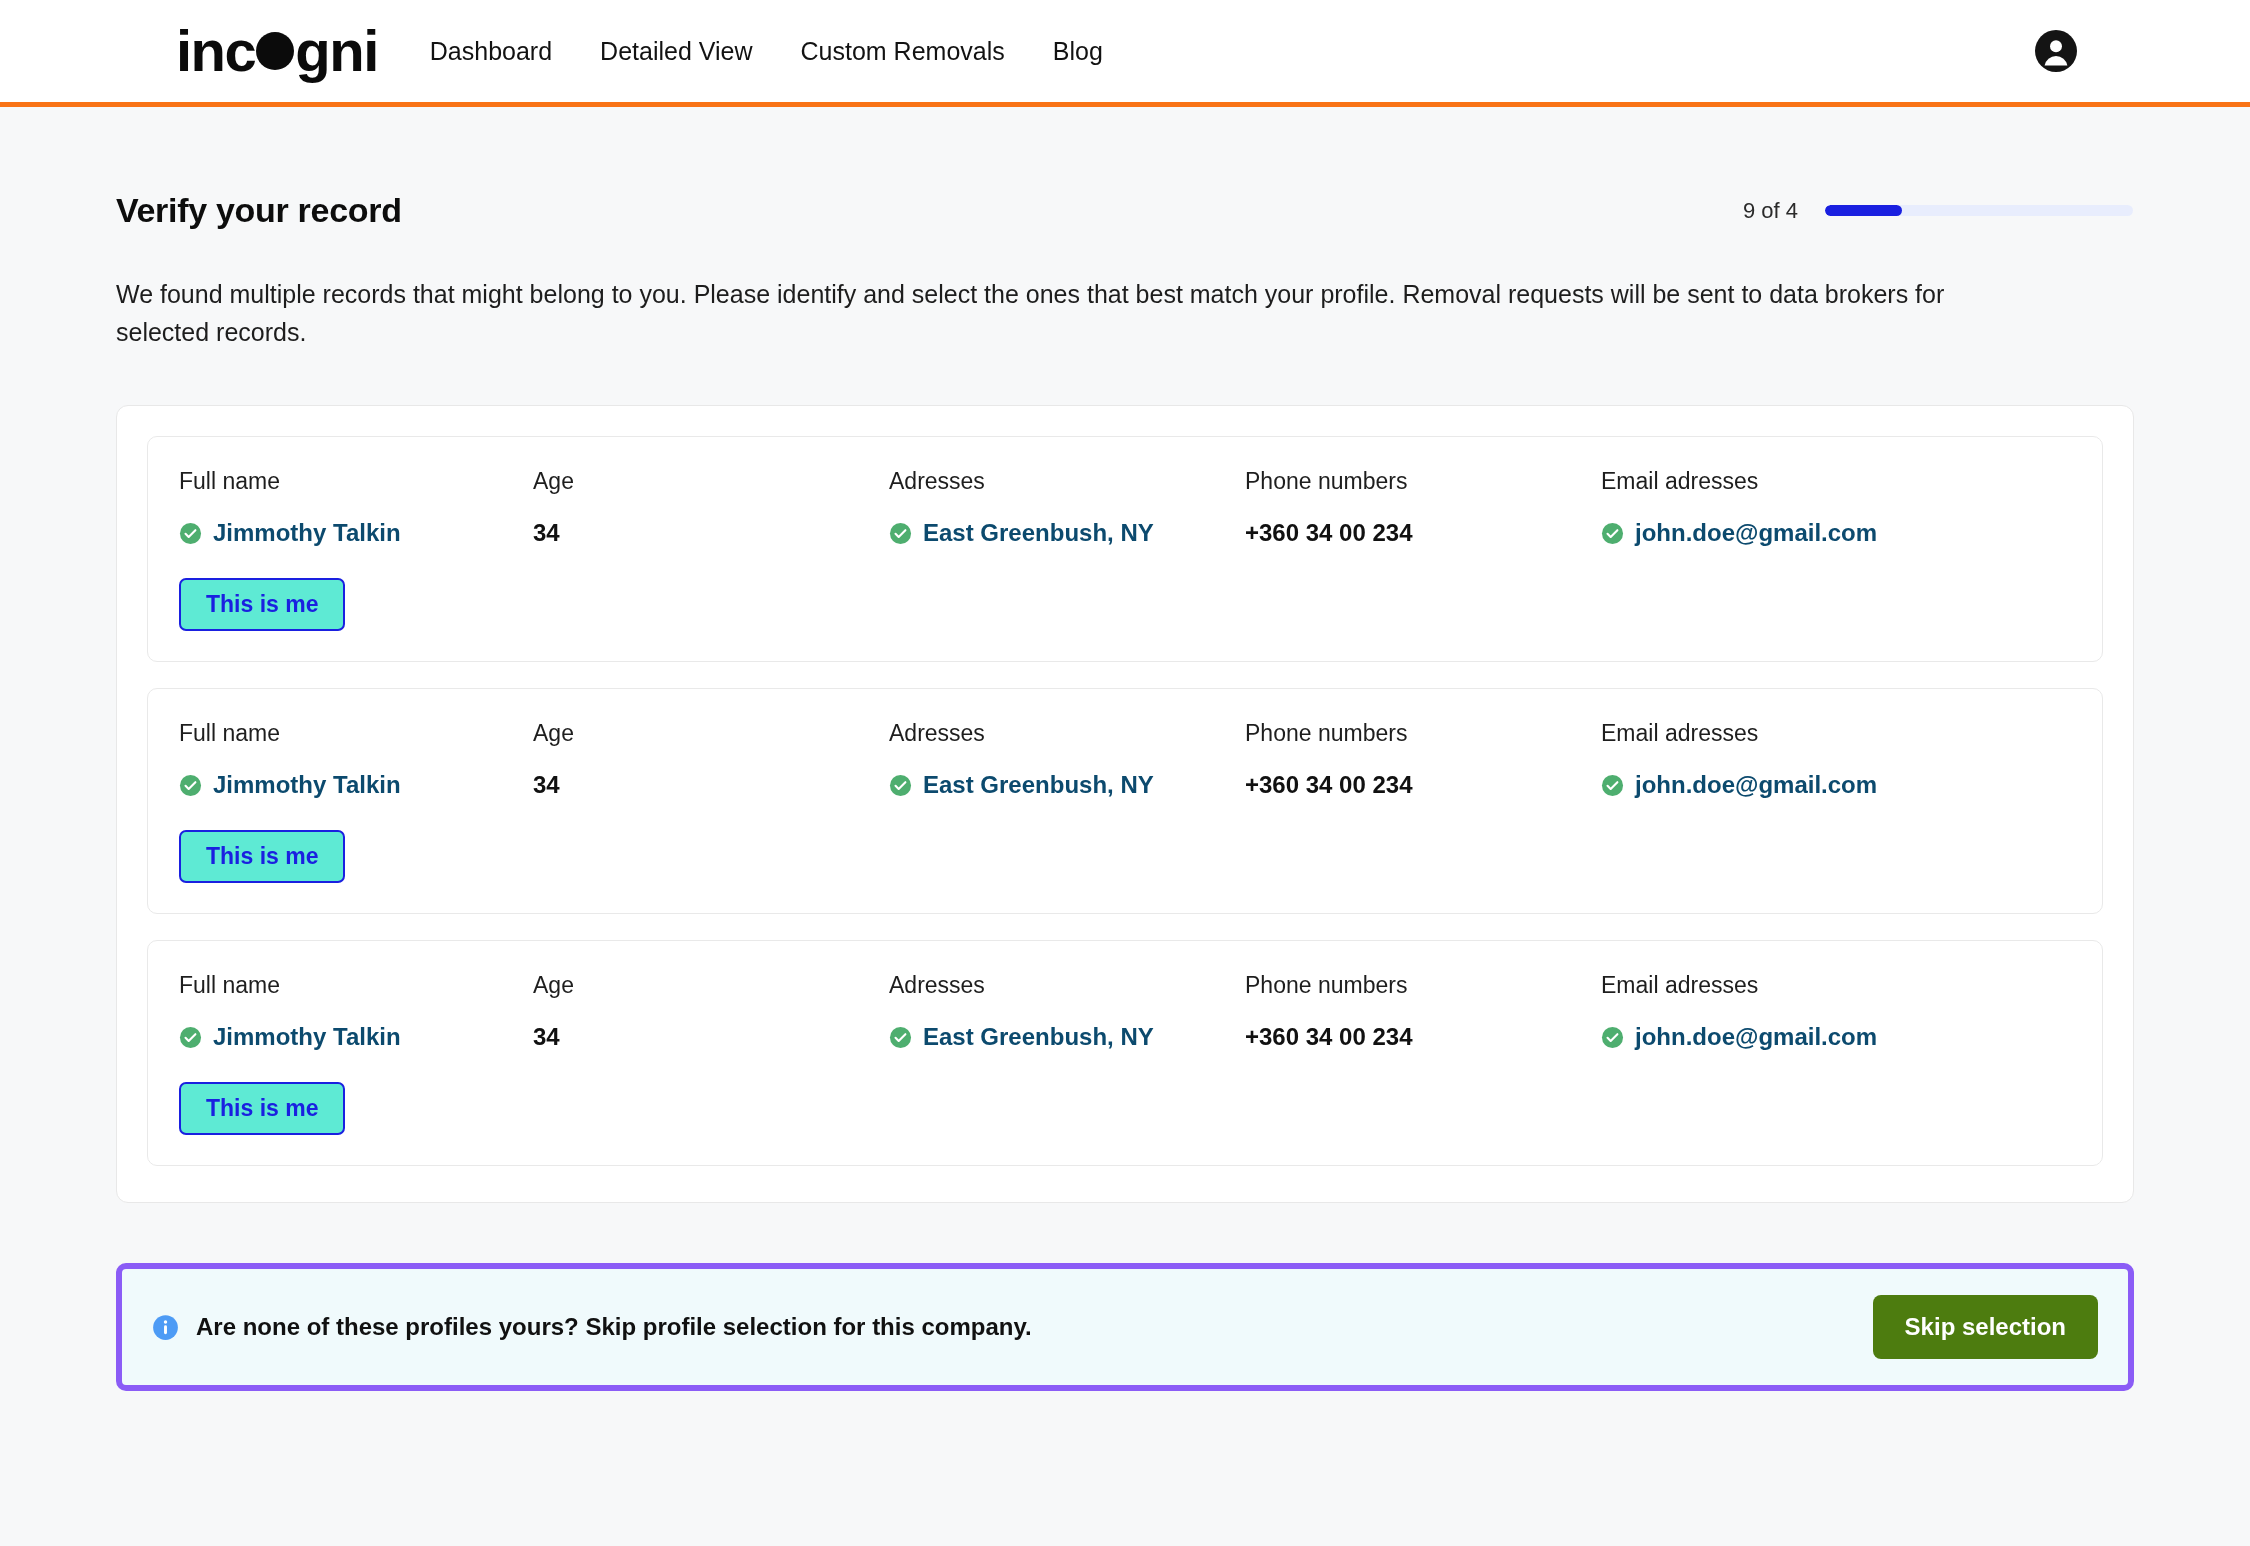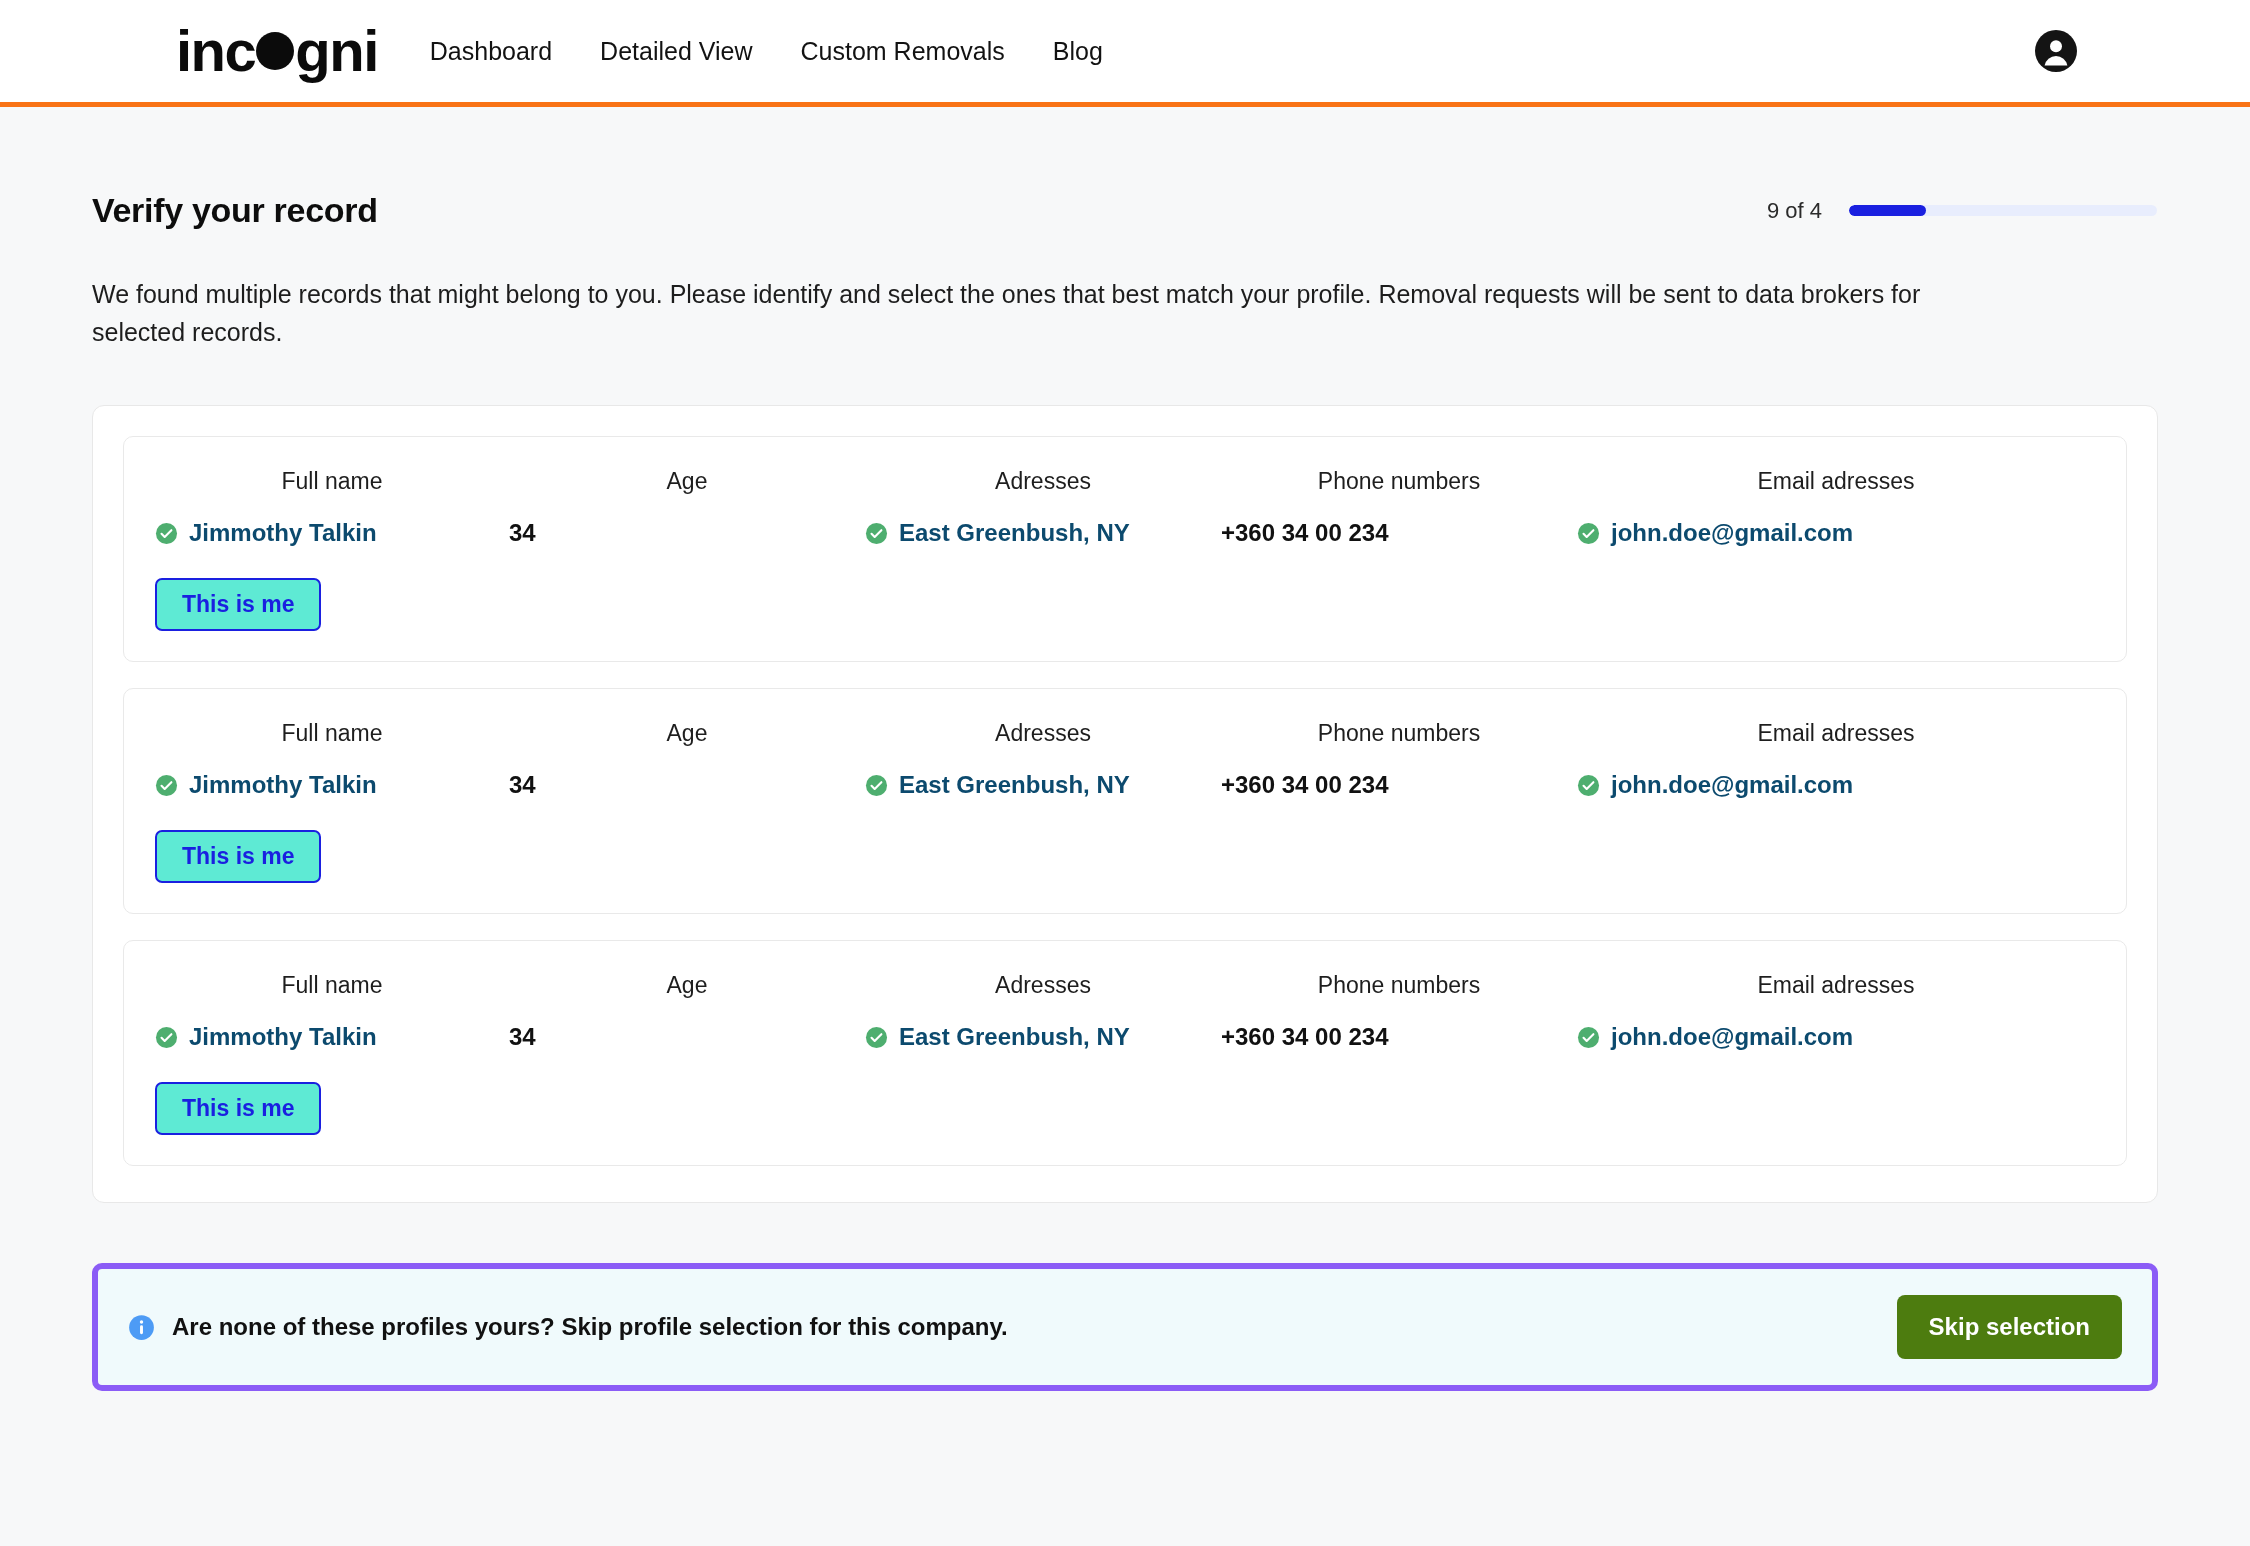--- a/index.html
+++ b/index.html
@@ -67,21 +67,21 @@
     width: 44px;
     height: 44px;
     cursor: pointer;
     display: flex;
     align-items: center;
     justify-content: center;
   }
 
   
   .page {
-    padding: 0 92px;
+    padding: 0 116px;
   }
 
   .title-row {
     display: flex;
     align-items: center;
     justify-content: space-between;
     padding-top: 84px;
   }
   .page-title {
     font-size: 34px;
@@ -147,21 +147,20 @@
     border-radius: 10px;
     padding: 33px 31px 30px 31px;
     margin-bottom: 26px;
     background: #fff;
   }
   .record:last-child { margin-bottom: 0; }
 
   .record-grid {
     display: grid;
     grid-template-columns: 354px 356px 356px 356px 1fr;
-    text-align: center;
   }
   .col-label {
     font-size: 23px;
     color: #1e1e1e;
     line-height: 1;
     margin-bottom: 28px;
   }
   .col-value {
     display: flex;
     align-items: center;

